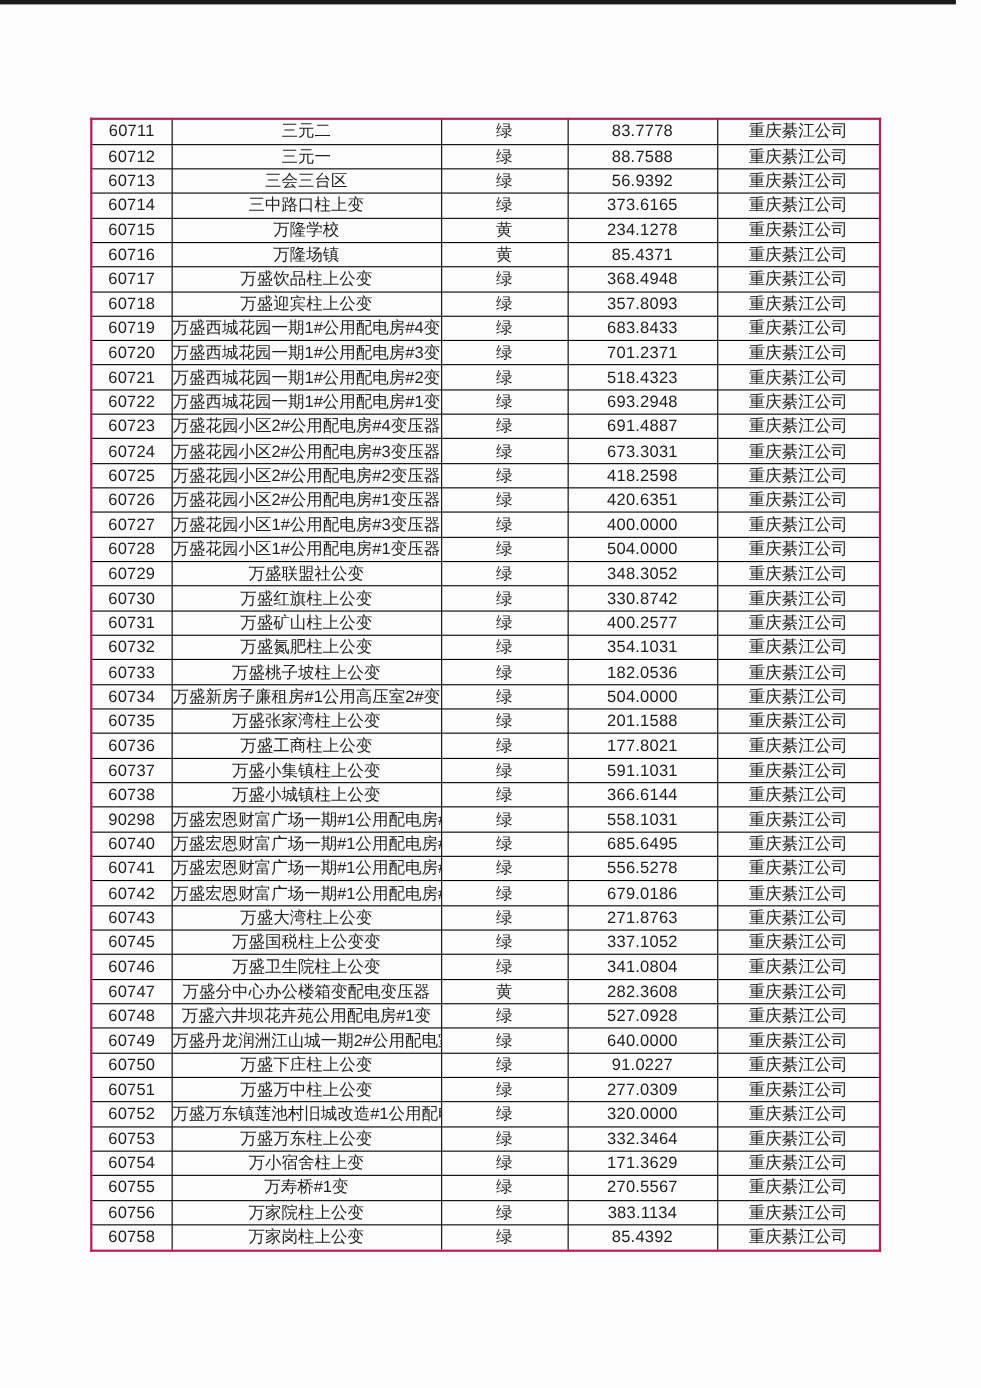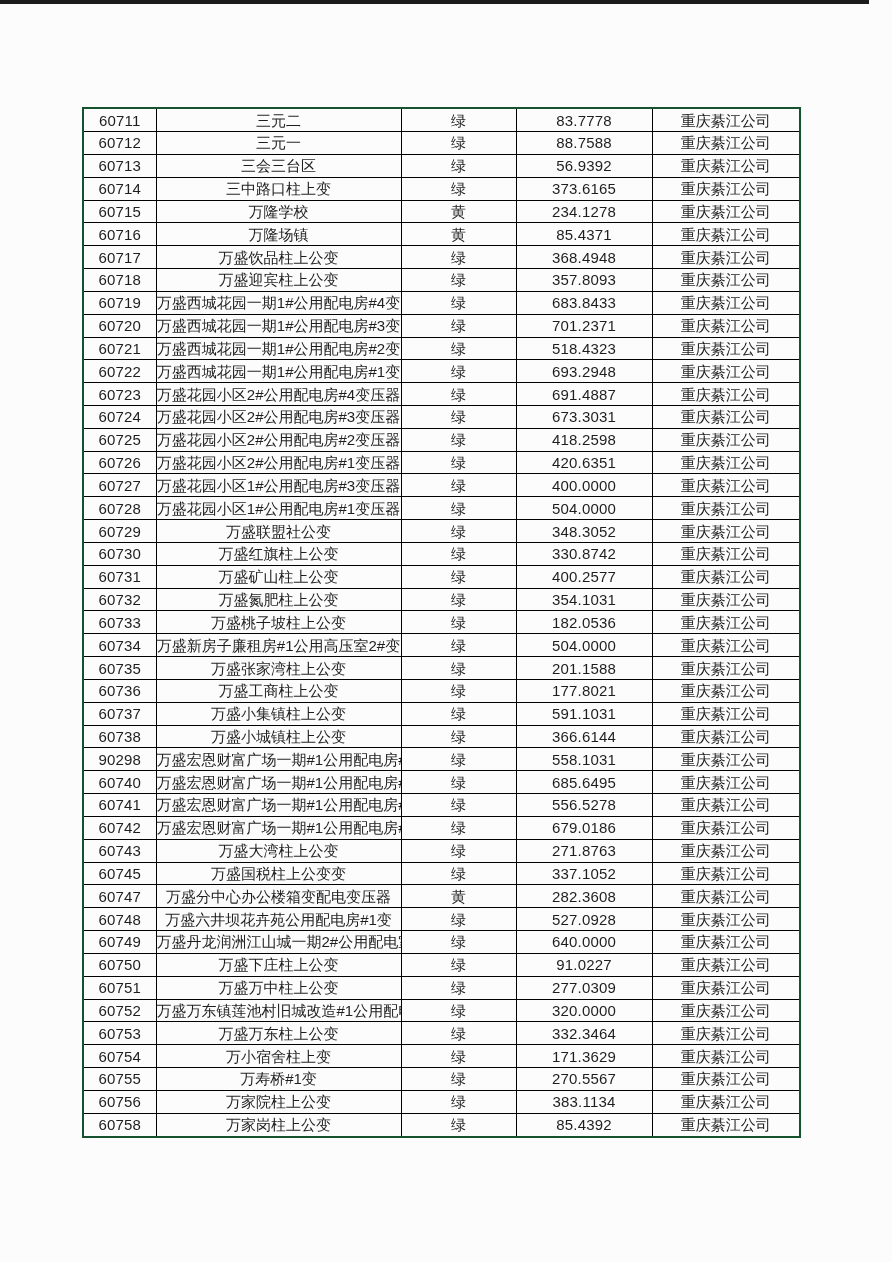--- a/index.html
+++ b/index.html
@@ -22,21 +22,21 @@
     background: #1b1b1b;
   }
   table.data-table {
     position: absolute;
     left: 82px;
     top: 107px;
     width: 717px;
     height: 1031px;
     border-collapse: collapse;
     table-layout: fixed;
-    border: 2px solid #14532d;
+    border: 2px solid #be185d;
   }
   table.data-table td {
     border: 1px solid #000;
     text-align: center;
     vertical-align: middle;
     padding: 0;
     overflow: hidden;
     white-space: nowrap;
     font-size: 15px;
     line-height: 1;
@@ -294,20 +294,27 @@
         <td class="col-company">重庆綦江公司</td>
       </tr>
       <tr>
         <td class="col-id">60745</td>
         <td class="col-name">万盛国税柱上公变变</td>
         <td class="col-status">绿</td>
         <td class="col-value">337.1052</td>
         <td class="col-company">重庆綦江公司</td>
       </tr>
       <tr>
+        <td class="col-id">60746</td>
+        <td class="col-name">万盛卫生院柱上公变</td>
+        <td class="col-status">绿</td>
+        <td class="col-value">341.0804</td>
+        <td class="col-company">重庆綦江公司</td>
+      </tr>
+      <tr>
         <td class="col-id">60747</td>
         <td class="col-name">万盛分中心办公楼箱变配电变压器</td>
         <td class="col-status">黄</td>
         <td class="col-value">282.3608</td>
         <td class="col-company">重庆綦江公司</td>
       </tr>
       <tr>
         <td class="col-id">60748</td>
         <td class="col-name">万盛六井坝花卉苑公用配电房#1变</td>
         <td class="col-status">绿</td>

